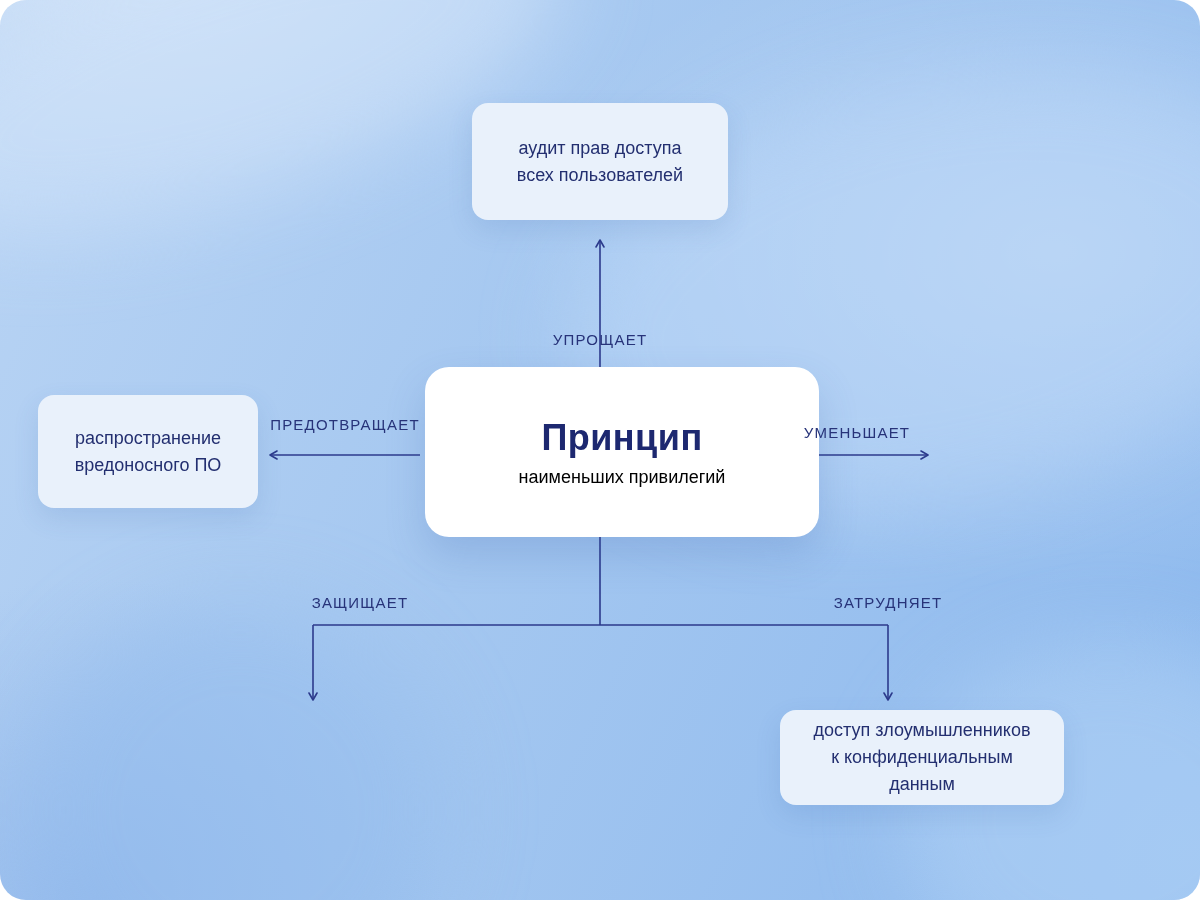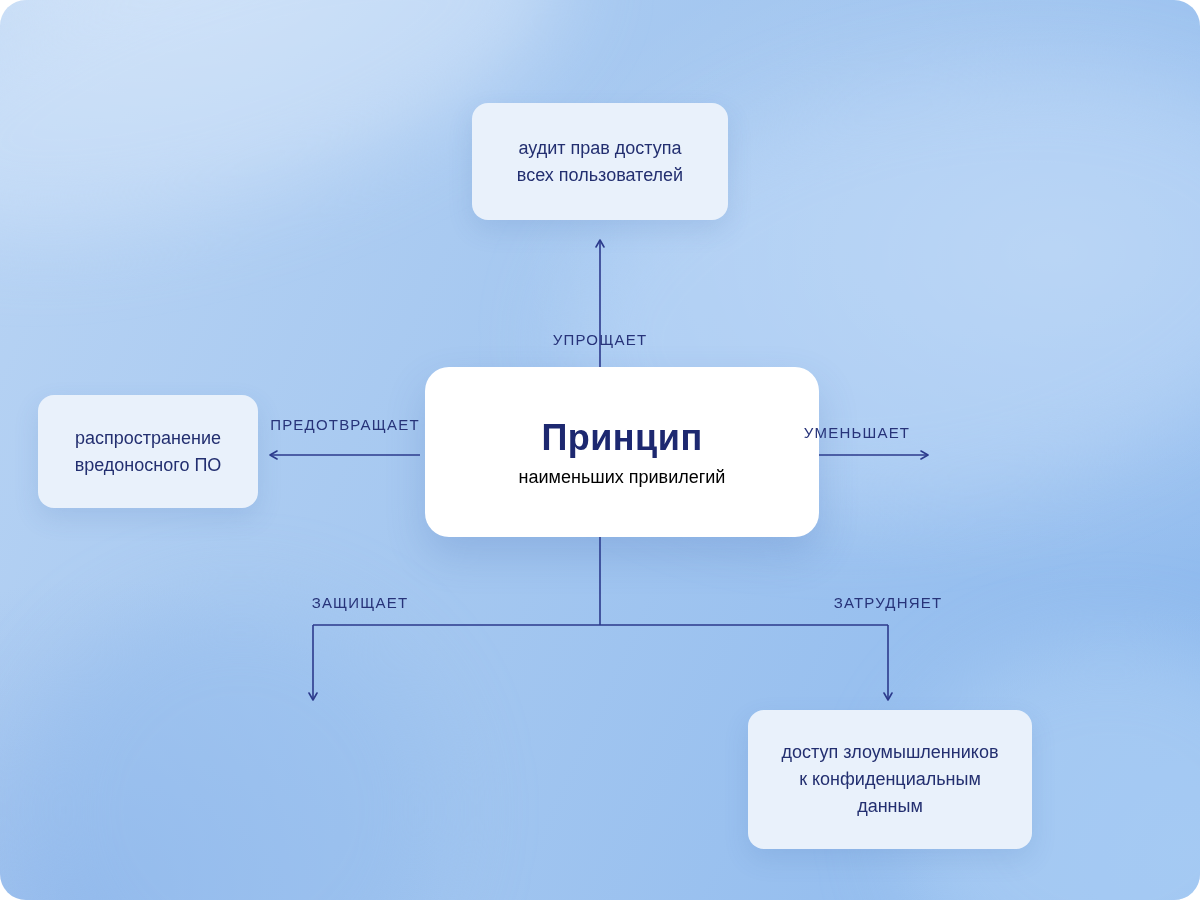--- a/index.html
+++ b/index.html
@@ -51,21 +51,21 @@
     font-size: 18px;
     line-height: 1.5;
     white-space: pre-line;
     padding: 10px 0;
     box-sizing: border-box;
   }
   .node-top          { left: 472px; top: 103px; width: 256px; height: 117px; }
   .node-left         { left: 38px;  top: 395px; width: 220px; height: 113px; }
   .node-right        { left: 938px; top: 393px; width: 224px; height: 115px; }
   .node-bottom-left  { left: 172px; top: 711px; width: 286px; height: 114px; }
-  .node-bottom-right { left: 748px; top: 710px; width: 284px; height: 139px; }
+  .node-bottom-right { left: 780px; top: 710px; width: 284px; height: 95px; }
 
   .center-node {
     position: absolute;
     left: 425px; top: 367px;
     width: 394px; height: 170px;
     background: #ffffff;
     border-radius: 24px;
     box-shadow: 0 18px 40px rgba(55,95,170,0.20);
     display: flex;
     flex-direction: column;

